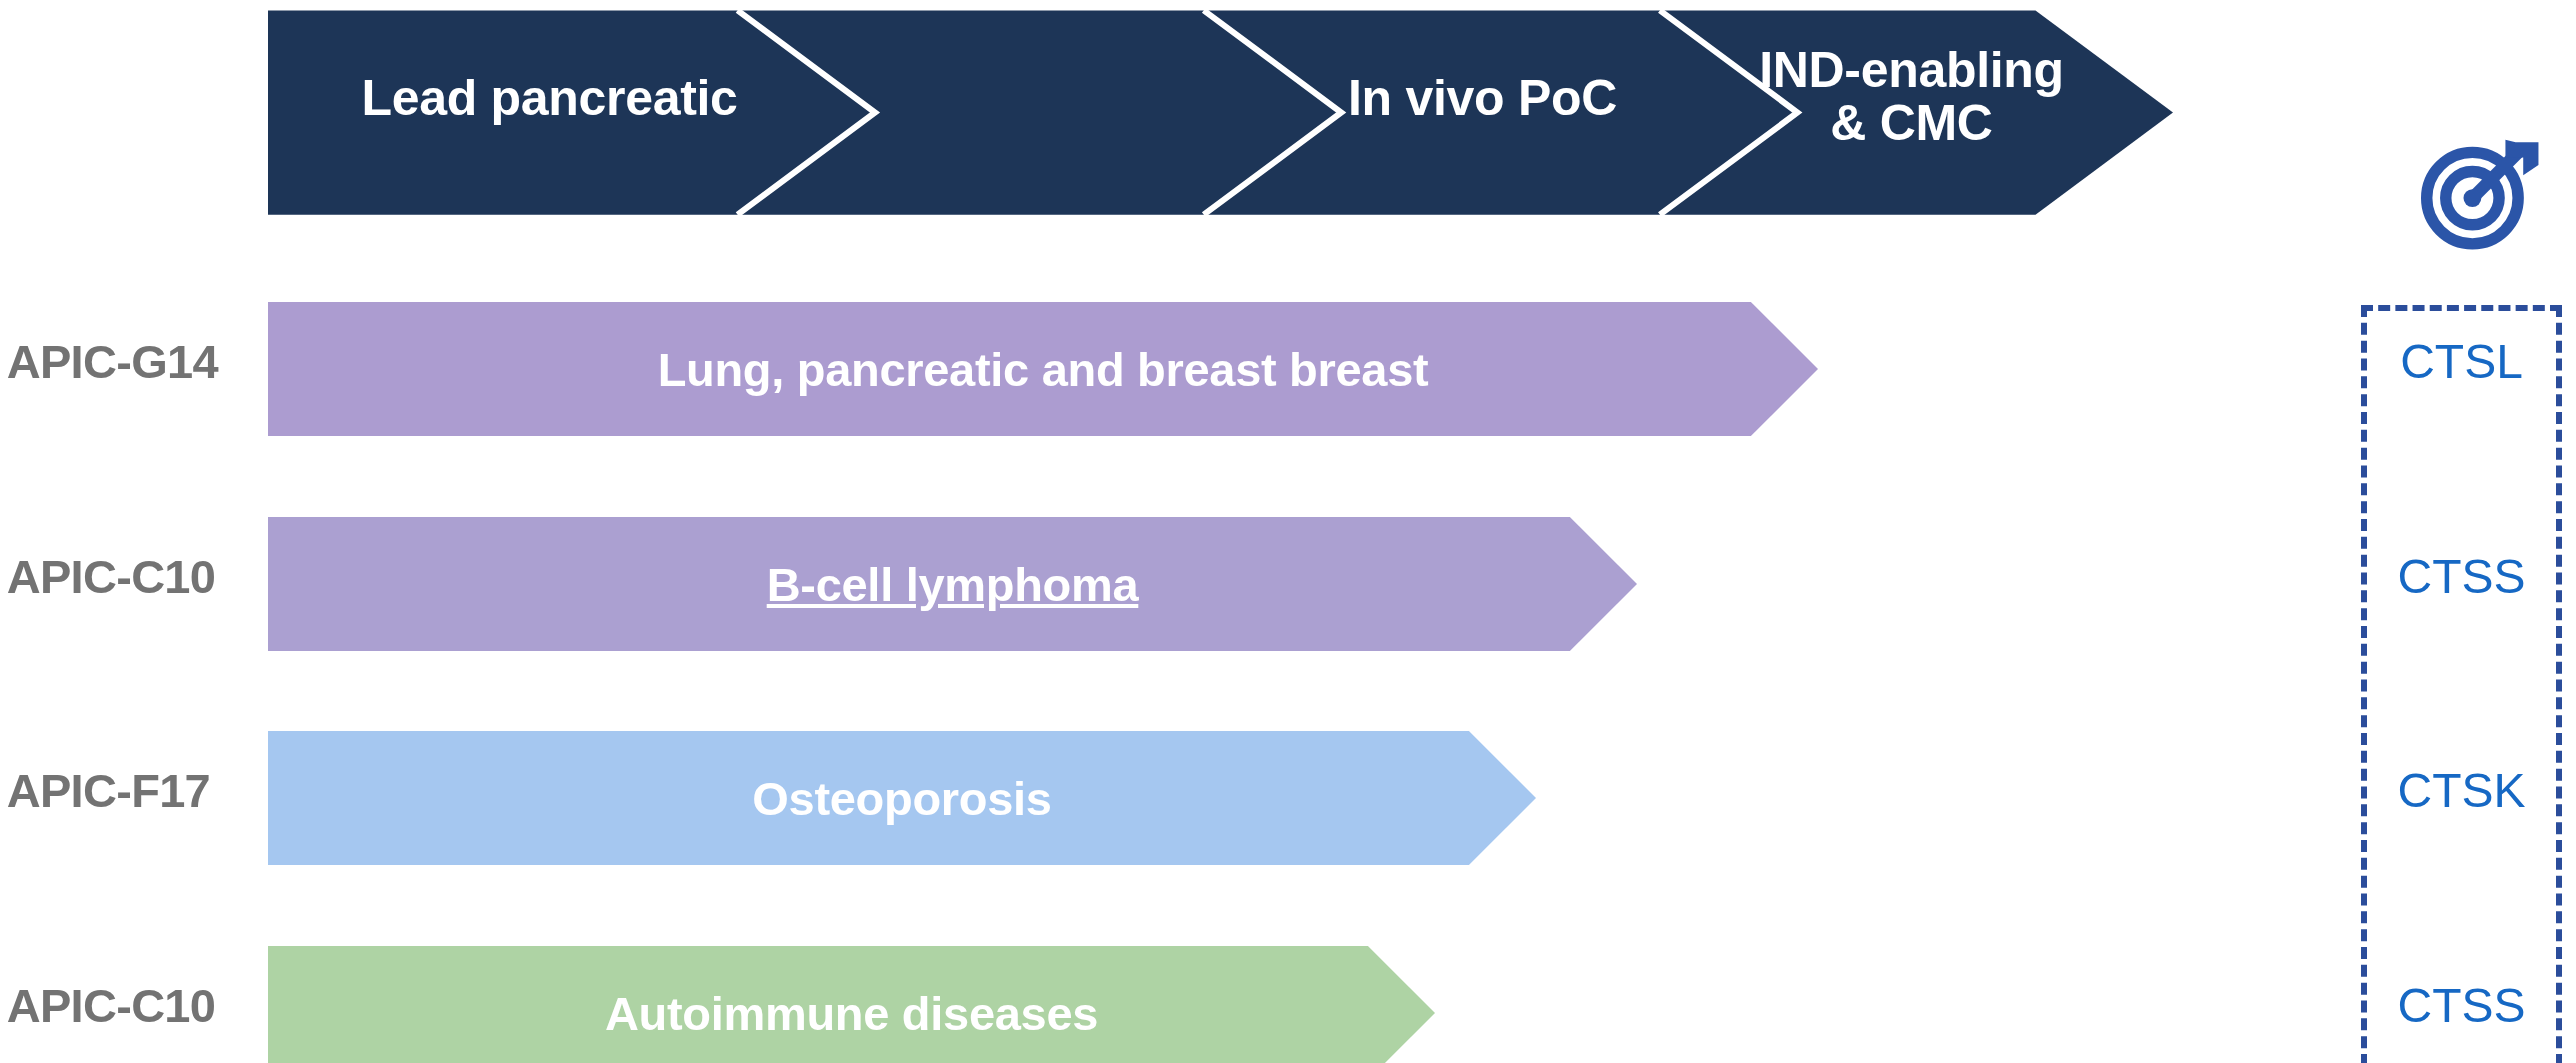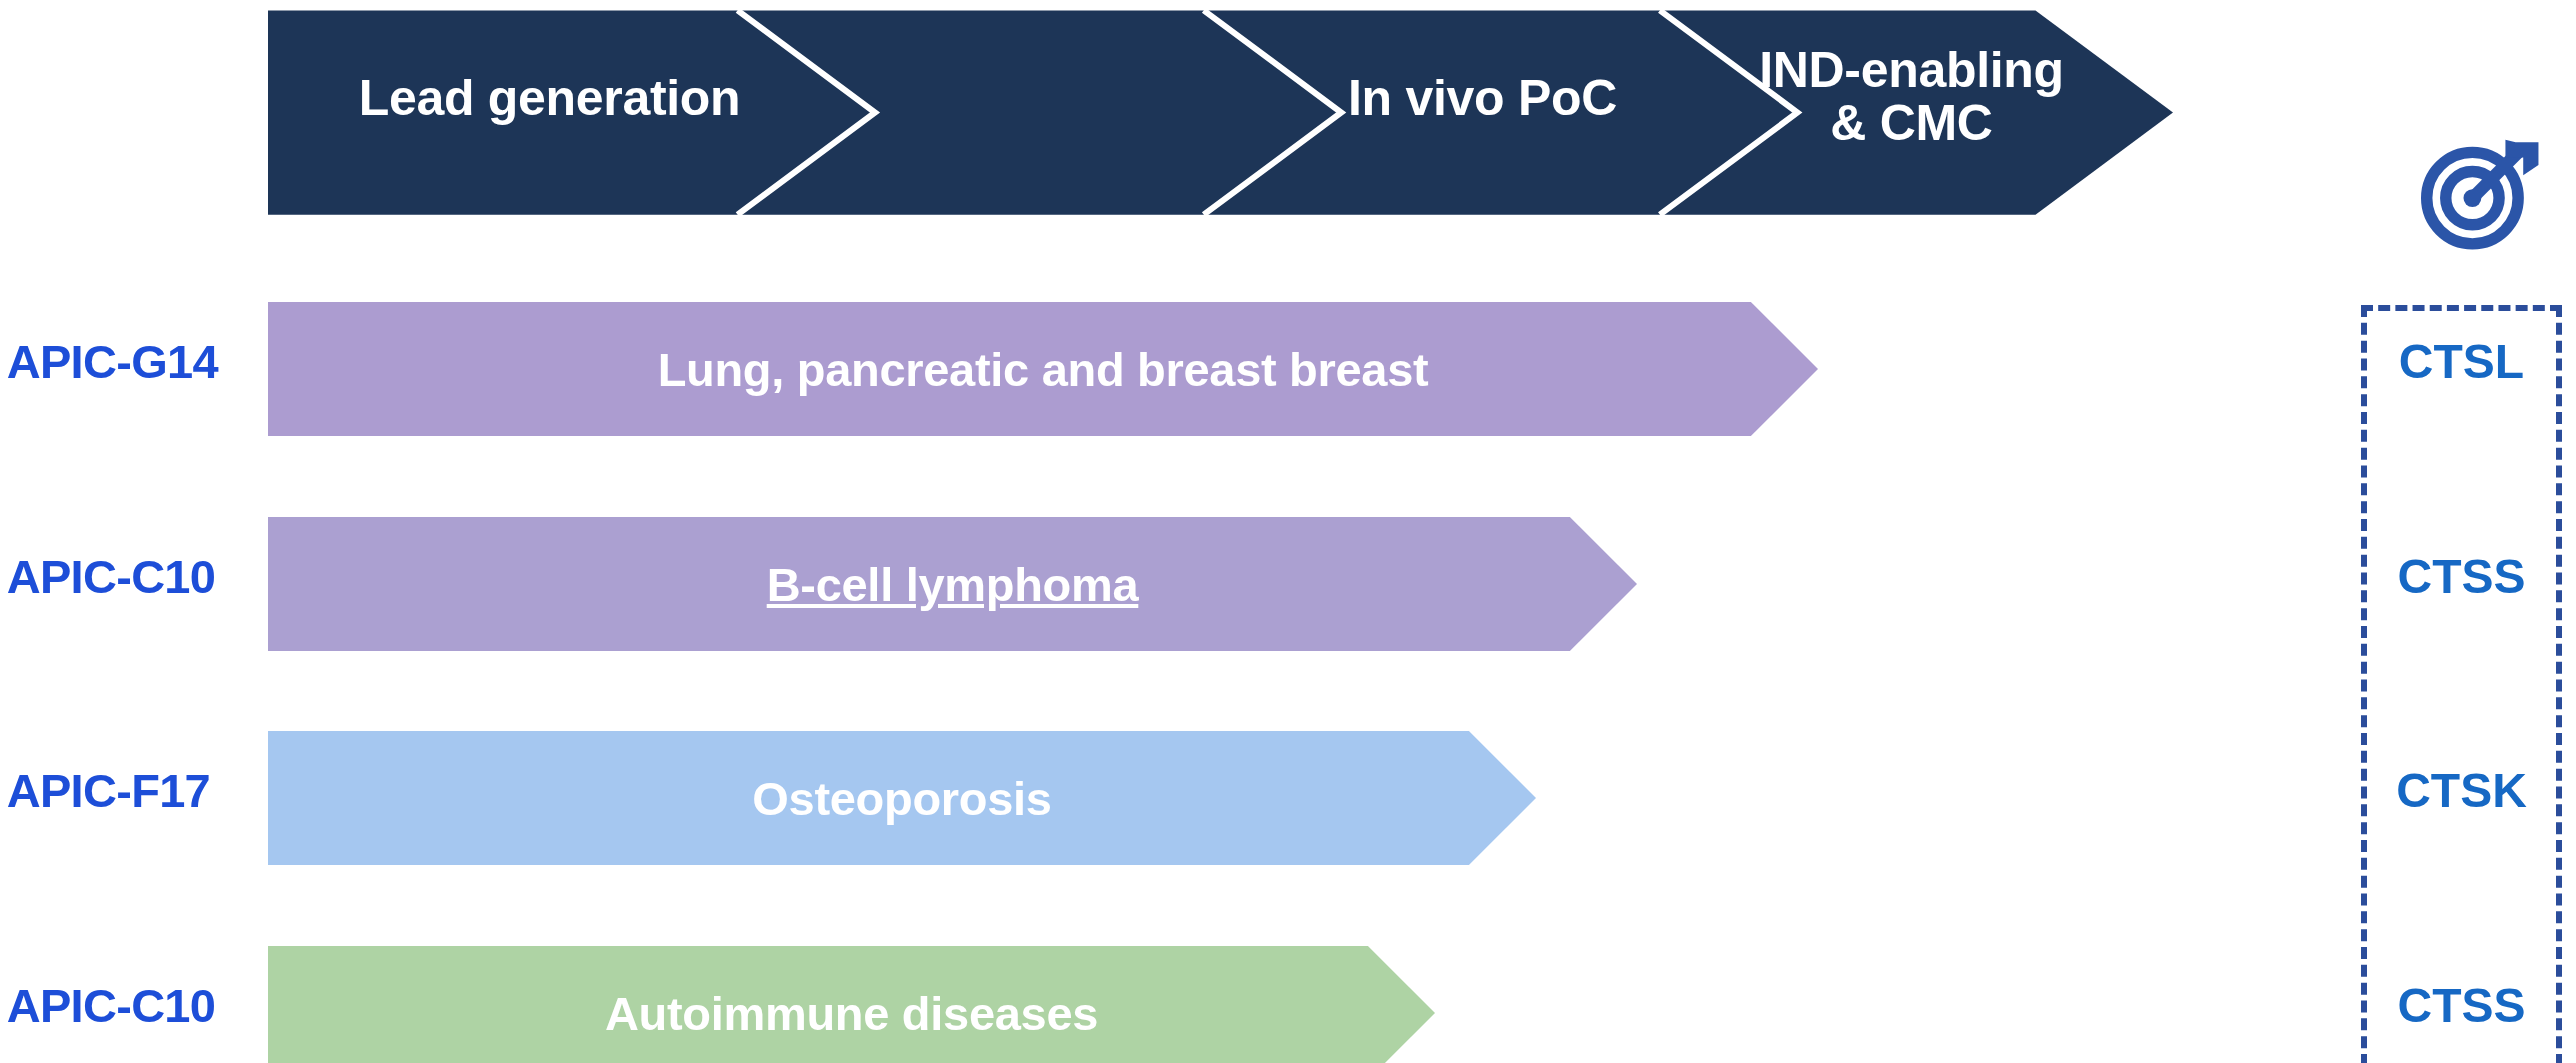--- a/index.html
+++ b/index.html
@@ -51,21 +51,21 @@
     border-bottom:none;
   }
 
   
   .row{ position:absolute; left:0; width:2576px; }
   .row-label{
     position:absolute;
     left:6.7px;
     width:248px;
     text-align:left;
-    color:#1d4ed8;
+    color:#737373;
     font-weight:bold;
     font-size:47px;
     letter-spacing:-0.7px;
     white-space:nowrap;
   }
   .bar-wrap{ position:absolute; left:268px; }
   .bar-wrap svg{ display:block; }
   .bar-text{
     position:absolute;
     top:0; left:0;
@@ -79,41 +79,41 @@
     letter-spacing:-0.3px;
     white-space:nowrap;
     pointer-events:none;
   }
   .target-label{
     position:absolute;
     left:2361px;
     width:201px;
     text-align:center;
     color:#1668C4;
-    font-weight:bold;
+    font-weight:normal;
     font-size:48px;
     letter-spacing:0px;
   }
 </style>
 </head>
 <body>
 
 <div id="root">
 
   <div class="stage-bar">
     <svg viewBox="0 0 2840 320" preserveAspectRatio="none" aria-hidden="true">
 
       <path d="M0,8 L2635,8 L2840,160 L2635,312 L0,312 Z" fill="#1D3557"></path>
 
       <polyline points="700,8 905,160 700,312" fill="none" stroke="#FFFFFF" stroke-width="9"></polyline>
       <polyline points="1395,8 1600,160 1395,312" fill="none" stroke="#FFFFFF" stroke-width="9"></polyline>
       <polyline points="2075,8 2280,160 2075,312" fill="none" stroke="#FFFFFF" stroke-width="9"></polyline>
     </svg>
 
-    <div class="stage-label" id="stage-0">Lead generation</div>
+    <div class="stage-label" id="stage-0">Lead pancreatic</div>
     <div class="stage-label" id="stage-3">IND-enabling
 &amp; CMC</div>
     <div class="stage-label" id="stage-2">In vivo PoC</div>
   </div>
 
   <div class="target-icon">
     <svg viewBox="0 0 100 100" aria-hidden="true">
       <g fill="none" stroke="#2B55A8" stroke-width="9">
         <circle cx="46" cy="56" r="36"></circle>
         <circle cx="46" cy="56" r="21"></circle>

